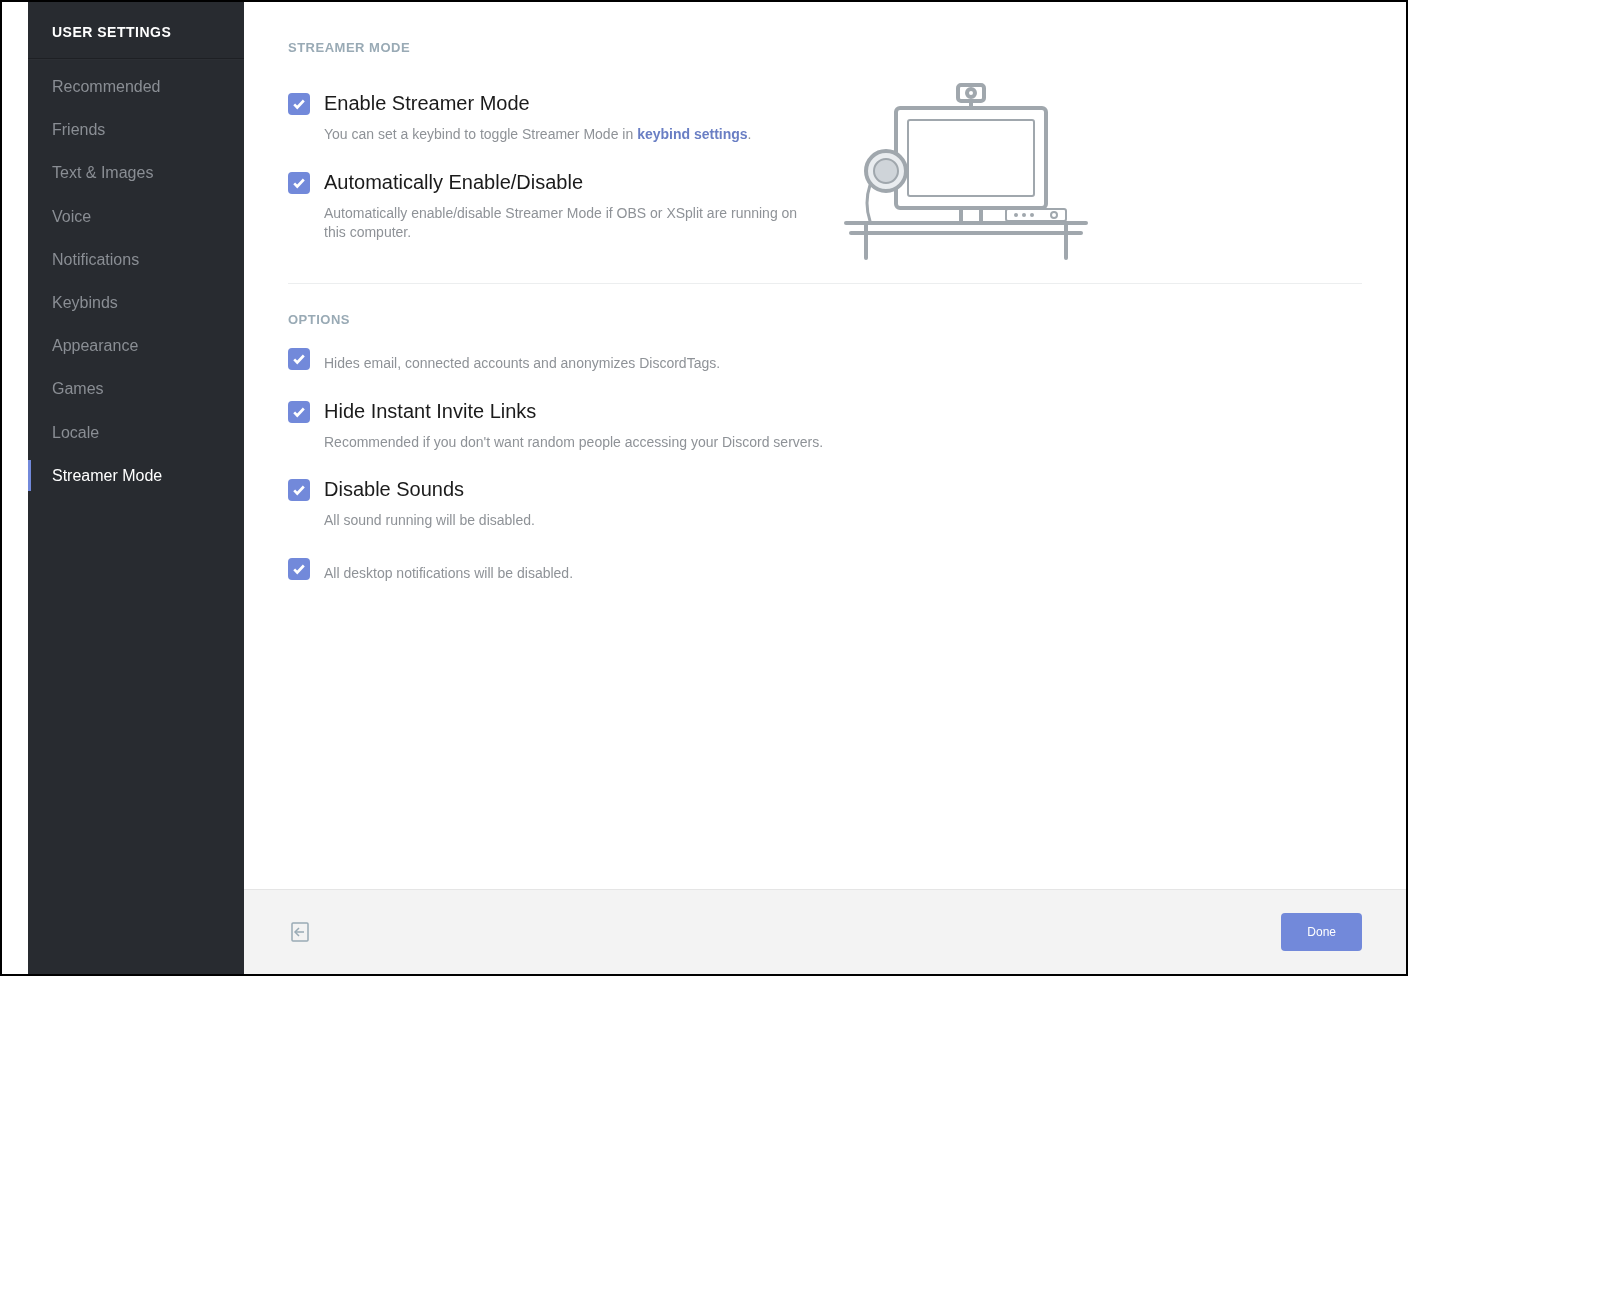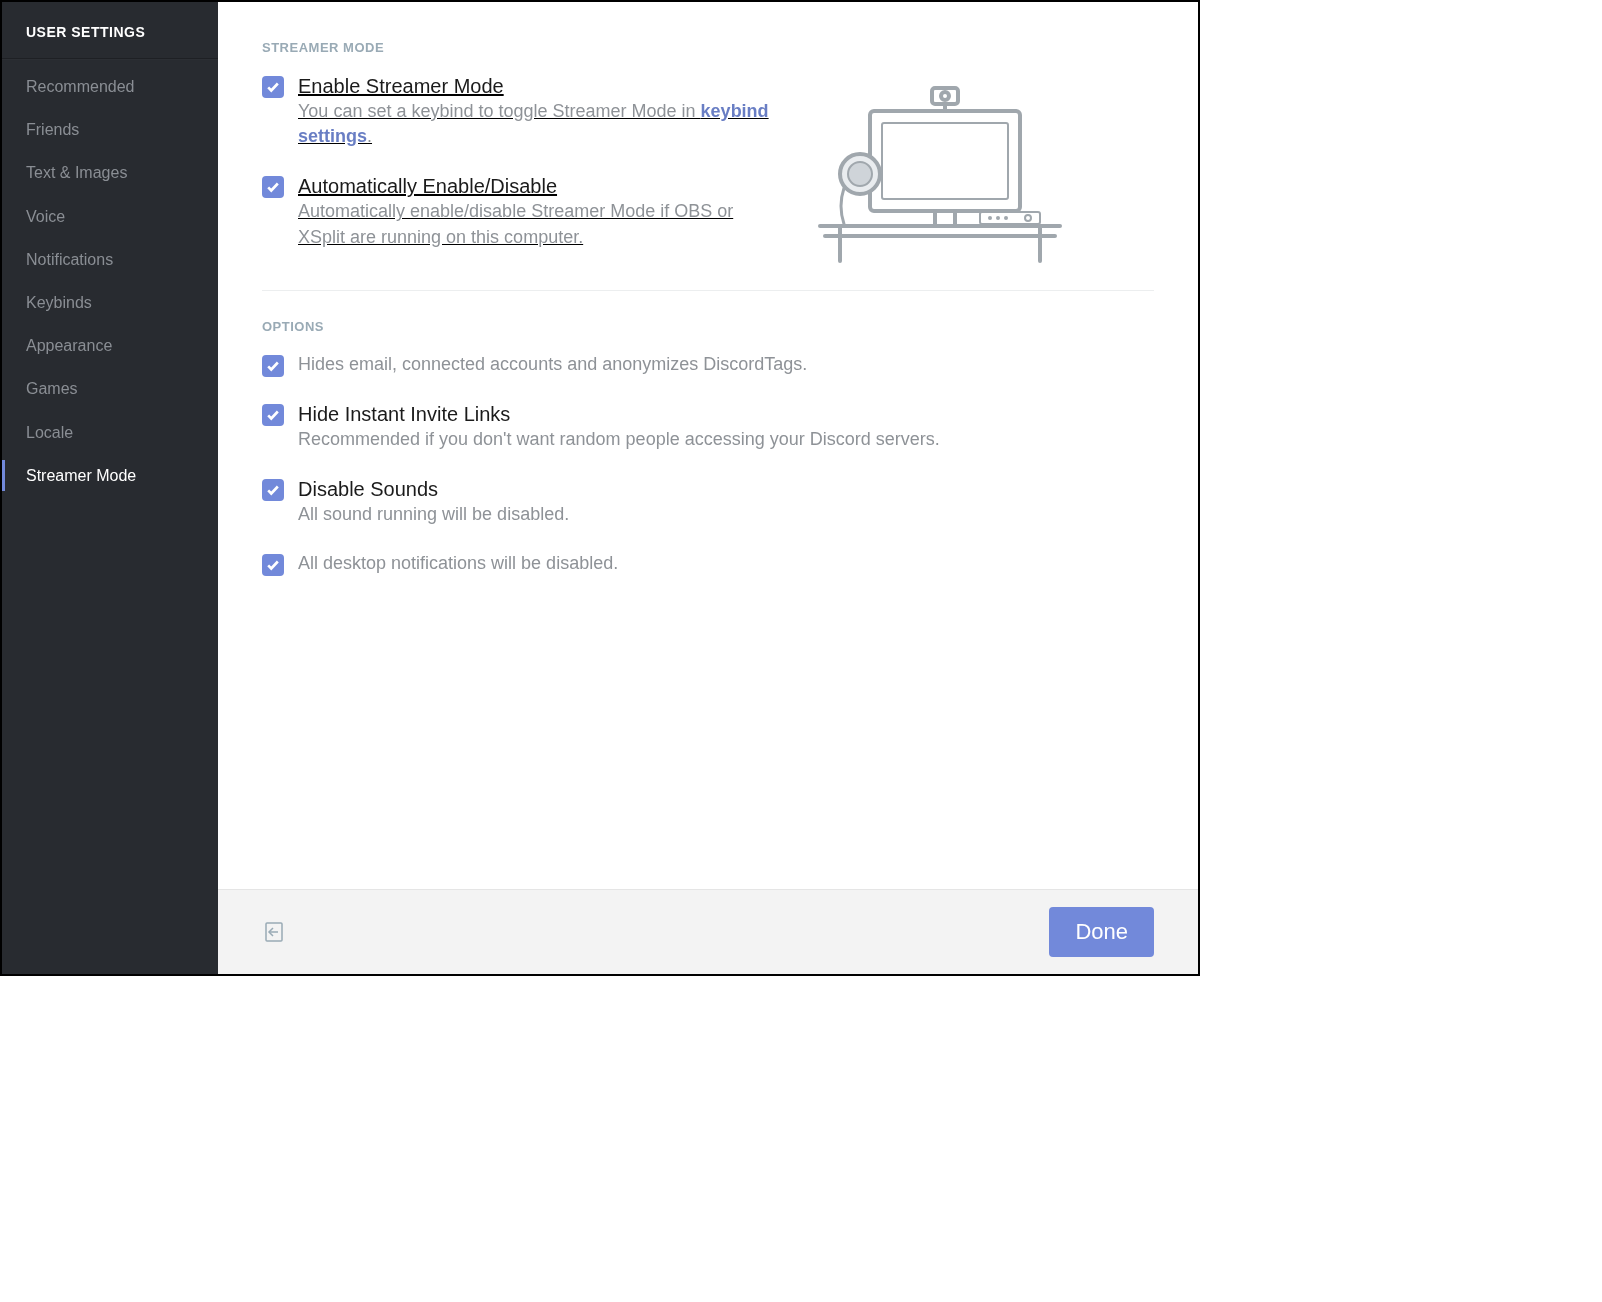--- a/index.html
+++ b/index.html
@@ -4,25 +4,26 @@
 <style>
   html, body {
     margin: 0;
     padding: 0;
     height: 100%;
     font-family: -apple-system, BlinkMacSystemFont, "Segoe UI", Helvetica, Arial, sans-serif;
     background: #ffffff;
   }
   .app {
     display: flex;
-    width: 1200px;
+    width: 1408px;
     height: 976px;
     border: 2px solid #000;
     box-sizing: border-box;
     overflow: hidden;
+    padding-left: 26px;
   }
 
   
   .sidebar {
     width: 216px;
     background: #282b30;
     color: #fff;
     flex-shrink: 0;
     display: flex;
     flex-direction: column;
@@ -79,23 +80,22 @@
     font-size: 13px;
     font-weight: 700;
     letter-spacing: 0.5px;
     color: #99aab5;
     margin-bottom: 18px;
     text-transform: uppercase;
   }
 
   .top-row {
     display: flex;
-    align-items: center;
+    align-items: flex-end;
     gap: 28px;
-    text-decoration: underline;
   }
   .top-settings {
     flex: 1;
     max-width: 520px;
   }
   .illustration {
     width: 260px;
     flex-shrink: 0;
   }
 
@@ -125,22 +125,22 @@
     fill: none;
   }
   .setting-body { flex: 1; }
   .setting-title {
     font-size: 20px;
     color: #1b1b1b;
     line-height: 1.3;
     font-weight: 400;
   }
   .setting-desc {
-    margin-top: 0;
-    font-size: 18px;
+    margin-top: 9px;
+    font-size: 14px;
     color: #8e9297;
     line-height: 1.4;
   }
   .setting-desc .link {
     color: #697ec4;
     font-weight: 700;
     cursor: pointer;
   }
 
   .divider {
@@ -163,21 +163,21 @@
     width: 24px;
     height: 24px;
     stroke: #99aab5;
     stroke-width: 1.5;
     fill: none;
     cursor: pointer;
   }
   .done-btn {
     background: #7289da;
     color: #ffffff;
-    font-size: 22px;
+    font-size: 12px;
     font-weight: 500;
     padding: 12px 26px;
     border: none;
     border-radius: 4px;
     cursor: pointer;
   }
 </style>
 </head>
 <body>
 

